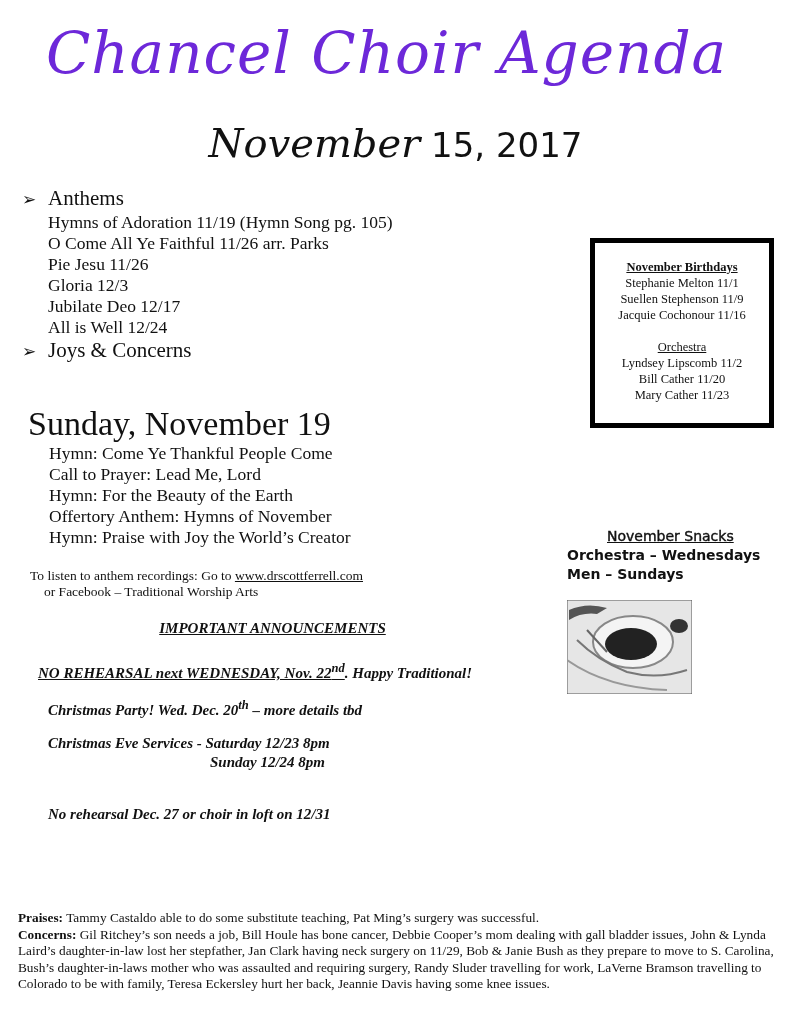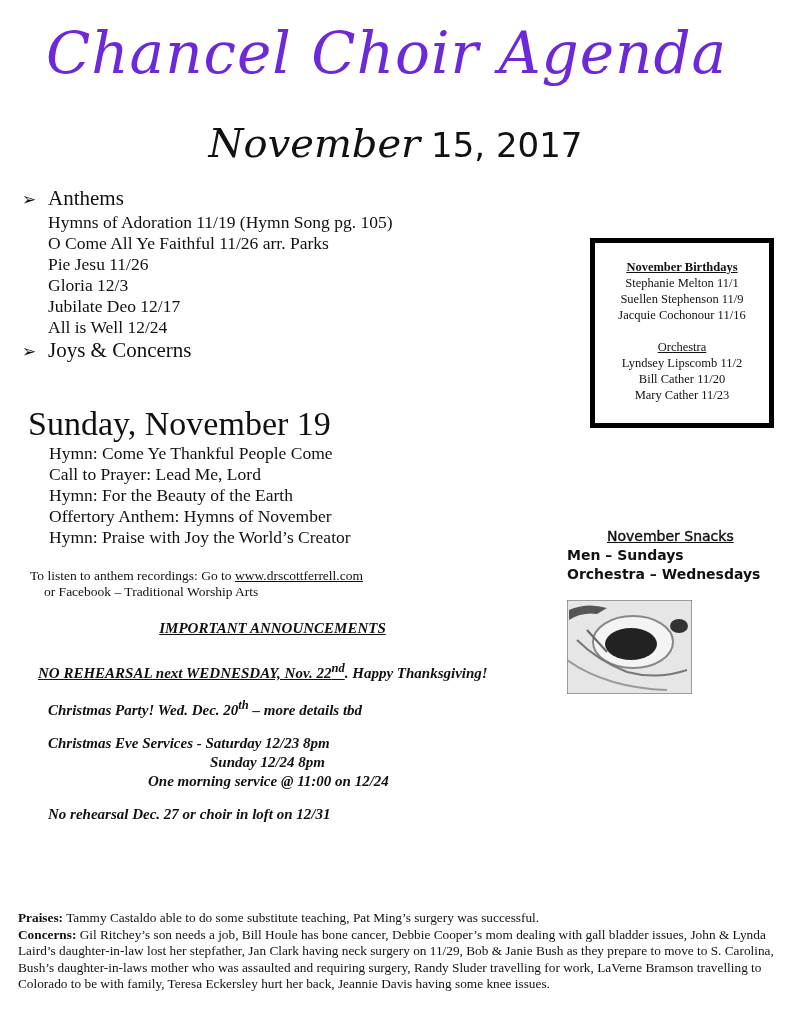--- a/index.html
+++ b/index.html
@@ -67,47 +67,46 @@
   <div class="item">Hymn:  Praise with Joy the World’s Creator</div>
 </div>
 
 <div class="abs listen">
   <div><span>To listen to anthem recordings:  Go to </span><a>www.drscottferrell.com</a></div>
   <div class="l2">or Facebook – Traditional Worship Arts</div>
 </div>
 
 <div class="abs ann-title">IMPORTANT ANNOUNCEMENTS</div>
 <div class="abs ann ann1">
-  <span class="u"><span>NO REHEARSAL next WEDNESDAY, Nov. 22</span><sup>nd</sup></span><span>.   Happy Thanksgiving!</span>
+  <span class="u"><span>NO REHEARSAL next WEDNESDAY, Nov. 22</span><sup>nd</sup></span><span>.   Happy Traditional!</span>
 </div>
 <div class="abs ann ann2">
   <span>Christmas Party!   Wed. Dec. 20</span><sup>th</sup><span> – more details tbd</span>
 </div>
 <div class="abs ann ann3">
   <div class="row"><span>Christmas Eve Services -  </span><span>Saturday 12/23  8pm</span></div>
   <div class="row" style="padding-left:162px">Sunday 12/24   8pm</div>
-  <div class="row" style="padding-left:100px">One morning service @ 11:00 on 12/24</div>
 </div>
 <div class="abs ann ann4">No rehearsal Dec. 27 or choir in loft on 12/31</div>
 
 <div class="abs bdays">
   <div class="head">November Birthdays</div>
   <div>Stephanie Melton  11/1</div>
   <div>Suellen Stephenson  11/9</div>
   <div>Jacquie Cochonour  11/16</div>
   <div class="sub">Orchestra</div>
   <div>Lyndsey Lipscomb  11/2</div>
   <div>Bill Cather  11/20</div>
   <div>Mary Cather  11/23</div>
 </div>
 
 <div class="abs snacks">
   <div class="head">November  Snacks</div>
+  <div>Orchestra – Wednesdays</div>
   <div>Men – Sundays</div>
-  <div>Orchestra – Wednesdays</div>
 </div>
 
 <div class="abs coffee">
   <svg width="125" height="94" viewBox="0 0 125 94">
     <rect x="0" y="0" width="125" height="94" fill="#e6e6e6"></rect>
     <rect x="0" y="0" width="125" height="94" fill="none" stroke="#555" stroke-width="1"></rect>
     <path d="M2 10 Q20 2 40 8 L30 14 Q15 12 2 20 Z" fill="#555"></path>
     <ellipse cx="66" cy="42" rx="40" ry="26" fill="#f4f4f4" stroke="#888" stroke-width="2"></ellipse>
     <ellipse cx="64" cy="44" rx="26" ry="16" fill="#222"></ellipse>
     <ellipse cx="112" cy="26" rx="9" ry="7" fill="#333"></ellipse>

